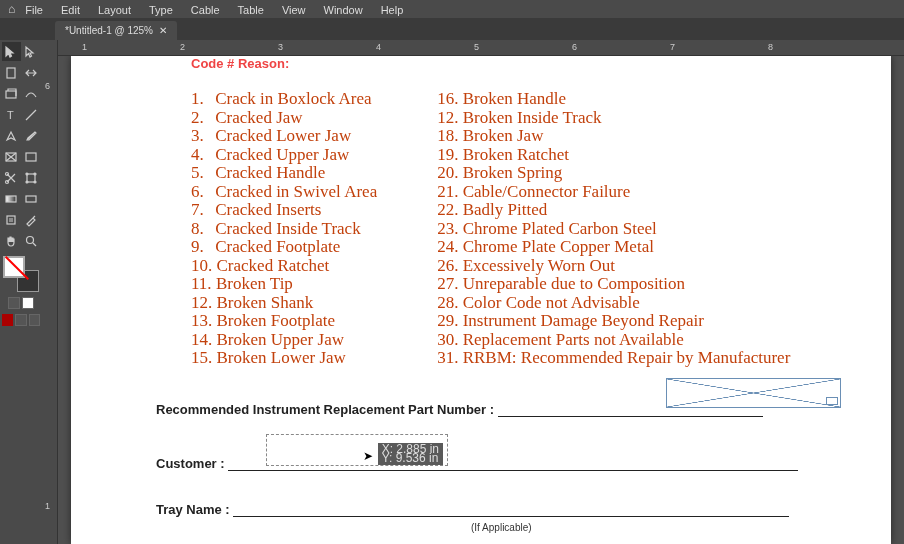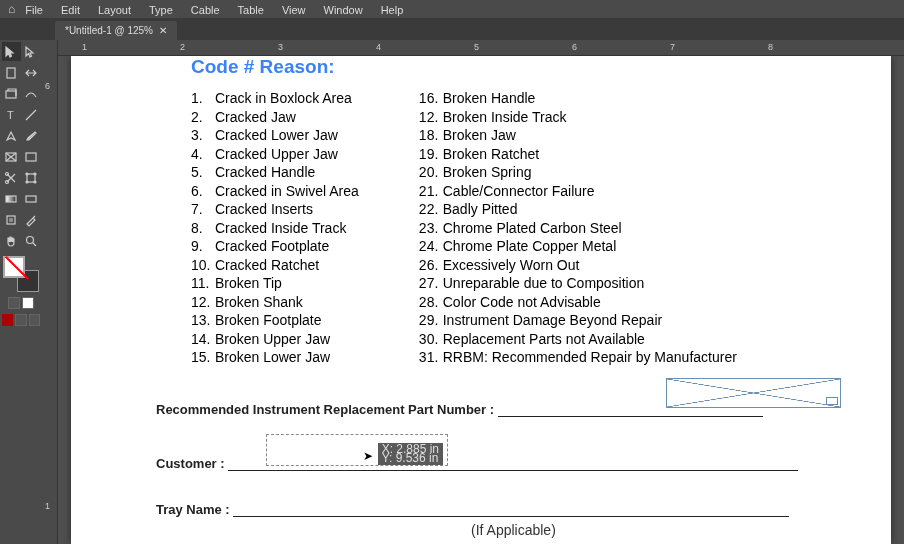--- a/index.html
+++ b/index.html
@@ -30,25 +30,25 @@
 .ruler-area { flex: 1; display: flex; flex-direction: column; }
 .ruler-h { height: 16px; background: #4a4a4a; display: flex; align-items: center; position: relative; border-bottom: 1px solid #333; }
 .ruler-corner { width: 16px; height: 16px; background: #4a4a4a; border-right: 1px solid #333; }
 .ruler-mark { position: absolute; color: #ccc; font-size: 9px; top: 2px; }
 .ruler-body { flex: 1; display: flex; }
 .ruler-v { width: 16px; background: #4a4a4a; position: relative; border-right: 1px solid #333; }
 .ruler-v .ruler-mark { left: 3px; }
 
 .canvas { flex: 1; background: #505050; overflow: hidden; position: relative; display: flex; justify-content: center; }
 .page { background: #fff; width: 820px; height: 100%; box-shadow: 0 0 8px rgba(0,0,0,.5); position: relative; padding: 0 40px; }
-.heading { font-size: 19px; font-weight: bold; color: #3b82f6; position: absolute; top: 0; left: 120px; }
+.heading { font-size: 13px; font-weight: bold; color: #ef4444; position: absolute; top: 0; left: 120px; }
 
 .reasons { display: flex; gap: 60px; position: absolute; top: 34px; left: 120px; width: 680px; }
 .col { display: flex; flex-direction: column; gap: 1px; }
-.item { font-size: 14px; color: #000000; line-height: 17.5px; }
+.item { font-size: 17px; color: #c2410c; line-height: 17.5px; font-family: Liberation Serif, serif; }
 .num { display: inline-block; min-width: 20px; }
 
 .form-row { position: absolute; left: 85px; right: 40px; font-size: 13px; font-weight: bold; color: #222; }
 .form-row .line { display: inline-block; border-bottom: 1.5px solid #222; vertical-align: bottom; }
 .row-part { top: 346px; }
 .row-part .line { width: 265px; }
 .row-cust { top: 400px; }
 .row-cust .line { width: 570px; }
 .row-tray { top: 446px; }
 .row-tray .line { width: 556px; }
@@ -56,21 +56,21 @@
 .placeholder-box { position: absolute; top: 322px; right: 50px; width: 175px; height: 30px; border: 1px solid #6a8fb5; }
 .placeholder-box::before, .placeholder-box::after { content: ''; position: absolute; inset: 0; }
 .placeholder-box::before { background: linear-gradient(to bottom right, transparent 49%, #6a8fb5 49.5%, #6a8fb5 50.5%, transparent 51%); }
 .placeholder-box::after { background: linear-gradient(to bottom left, transparent 49%, #6a8fb5 49.5%, #6a8fb5 50.5%, transparent 51%); }
 .badge { position: absolute; right: 2px; bottom: 2px; width: 12px; height: 8px; border: 1px solid #6a8fb5; }
 
 .selection { position: absolute; top: 378px; left: 195px; width: 182px; height: 32px; border: 1.5px dashed #888; }
 .sel-cursor { position: absolute; left: 96px; top: 14px; font-size: 12px; color: #000; }
 .sel-hint { position: absolute; right: 4px; top: 8px; background: #5a5a5a; color: #ddd; font-size: 12px; padding: 2px 4px; line-height: 9px; }
 
-.applicable { position: absolute; top: 466px; left: 400px; font-size: 14px; color: #333; }
+.applicable { position: absolute; top: 466px; left: 400px; font-size: 10px; color: #333; }
 </style>
 </head>
 <body>
 
 <div class="menubar">
   <span class="home-icon">⌂</span>
   <div id="menu-items" style="display: inline;"><span class="menu-item">File</span><span class="menu-item">Edit</span><span class="menu-item">Layout</span><span class="menu-item">Type</span><span class="menu-item">Cable</span><span class="menu-item">Table</span><span class="menu-item">View</span><span class="menu-item">Window</span><span class="menu-item">Help</span></div>
 </div>
 
 <div class="tabbar">

